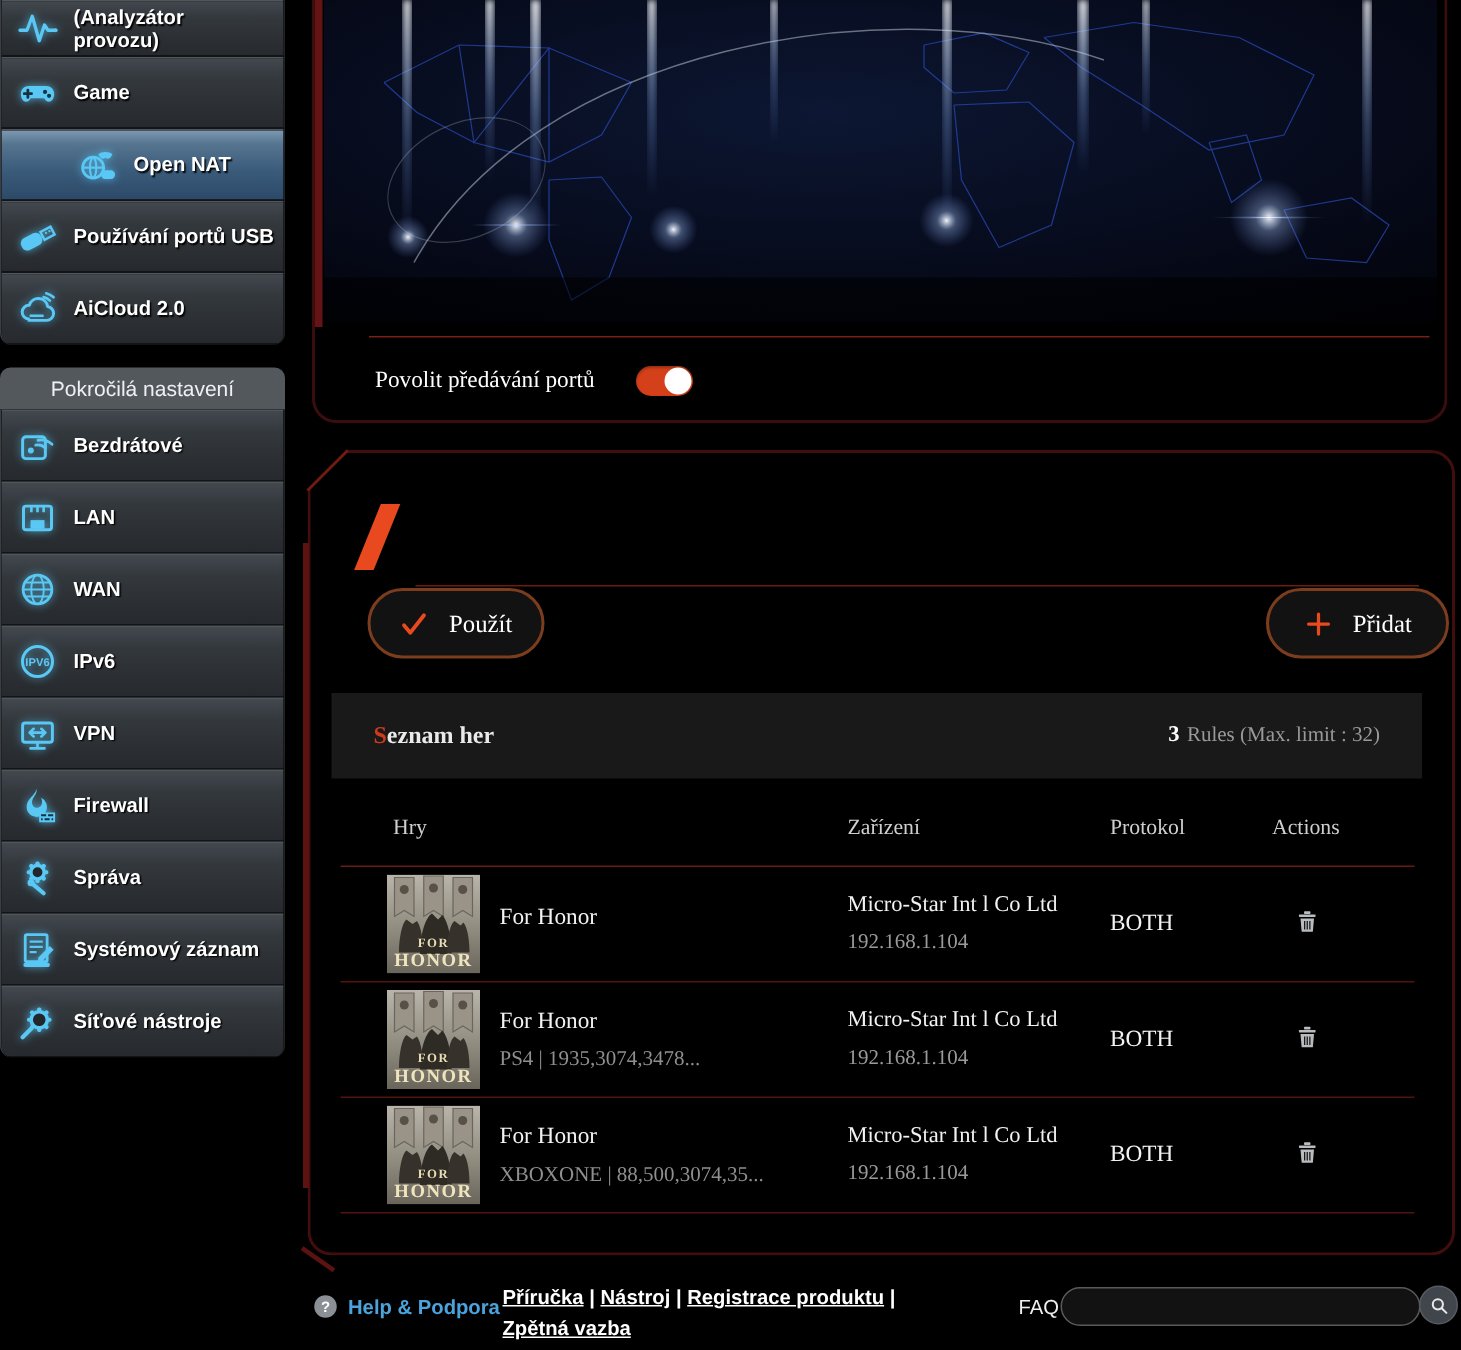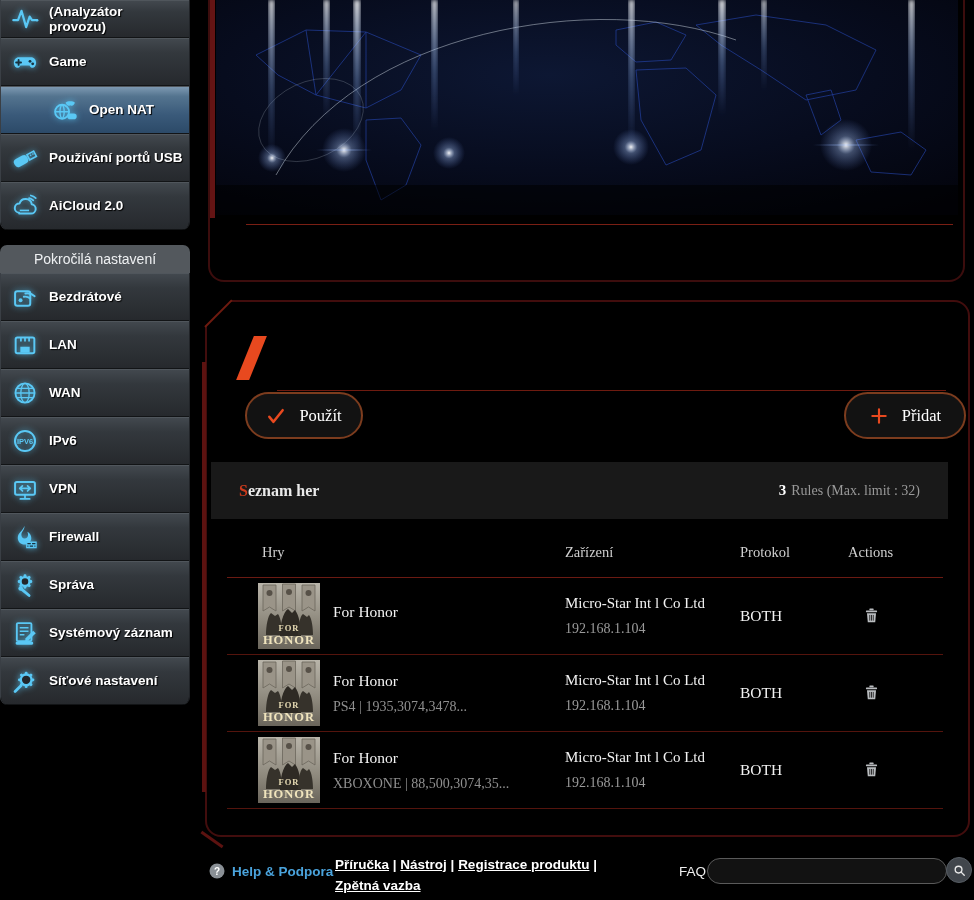--- a/index.html
+++ b/index.html
@@ -49,21 +49,21 @@
   .title-row{position:absolute;left:36px;top:36px;right:24px;height:60px;}
   .slash{position:absolute;left:4px;top:0;width:13px;height:44px;background:#e8491f;transform:skewX(-22deg);}
   .p2-title{position:absolute;left:34px;top:4px;margin:0;color:#fff;font-weight:400;font-size:26px;letter-spacing:.5px;}
   .title-underline{position:absolute;left:36px;right:0;top:54px;height:1px;background:#6e1b10;}
   .pill-btn{position:absolute;top:92px;height:47px;border-radius:24px;border:2px solid #7c3c1e;background:#121212;
     color:#fff;display:flex;align-items:center;justify-content:center;gap:13px;cursor:pointer;
     font-family:Liberation Serif, serif;font-size:16.5px;}
   .pill-btn.apply{left:40px;width:118px;}
   .pill-btn.add{right:4px;width:122px;}
   .btn-icon svg{width:20px;height:20px;display:block;}
-  .list-bar{position:absolute;left:6px;right:22px;top:162px;height:57px;background:#191919;
+  .list-bar{position:absolute;left:16px;right:22px;top:162px;height:57px;background:#191919;
     display:flex;align-items:center;justify-content:space-between;padding:0 28px;box-sizing:border-box;
     font-family:"Liberation Serif",serif;}
   .list-title{font-size:16px;font-weight:bold;color:#eaeaea;}
   .list-title .accent-letter{color:#cc3a1c;}
   .rules-count{font-size:14px;color:#999;}
   .rules-count .count{color:#fff;font-weight:bold;font-size:15px;}
   .rules-count .rules-rest{margin-left:5px;}
 
   .table{position:absolute;left:22px;right:27px;top:230px;font-family:"Liberation Serif",serif;text-decoration:underline;}
   .t-head{display:grid;grid-template-columns:303px 175px 108px auto;padding:14px 0 16px 35px;
@@ -253,21 +253,21 @@
   <rect x="11.8" y="4" width="2.4" height="14" rx="1" transform="rotate(45 13 11)"></rect>
   <rect x="11.8" y="4" width="2.4" height="14" rx="1" transform="rotate(90 13 11)"></rect>
   <rect x="11.8" y="4" width="2.4" height="14" rx="1" transform="rotate(135 13 11)"></rect>
   <circle cx="13" cy="11" r="4.6" fill="#23272b"></circle>
   <circle cx="13" cy="11" r="4.6" fill="none" stroke="#5ac8f5" stroke-width="2"></circle>
   <circle cx="13" cy="11" r="1.6" fill="#23272b"></circle>
             </g>
             <path d="M3.5 21l5-5" stroke="#5ac8f5" stroke-width="2.4" stroke-linecap="round"></path>
           </svg>
         </span>
-        <span class="s-label">Síťové nastavení</span>
+        <span class="s-label">Síťové nástroje</span>
       </div>
     </div>
 </div>
 
 <div class="panel1">
   <div class="map">
     <svg width="742" height="215" viewBox="0 0 742 215" preserveAspectRatio="none">
       <defs>
         <radialGradient id="bgG" cx="45%" cy="35%" r="80%">
           <stop offset="0%" stop-color="#0d1733"></stop>
@@ -321,20 +321,26 @@
         <circle cx="630" cy="145" r="26" fill="url(#flareG)"></circle>
         <rect x="592" y="144" width="76" height="2" fill="url(#flareG)"></rect>
         <circle cx="56" cy="158" r="14" fill="url(#flareG)"></circle>
       </g>
       <rect x="0" y="185" width="742" height="30" fill="rgba(0,0,0,0.55)"></rect>
     </svg>
   </div>
   <div class="p1-accent"></div>
   <div class="p1-frame"></div>
   <div class="p1-sep"></div>
+  <div class="toggle-row">
+    <span class="toggle-label">Povolit předávání portů</span>
+    <div class="toggle">
+      <div class="knob"></div>
+    </div>
+  </div>
 </div>
 
 <div class="panel2">
   <div class="p2-frame"></div>
   <div class="p2-cut"></div>
   <div class="p2-accent"></div>
   <div class="p2-notch"></div>
 
   <div class="title-row">
     <div class="slash"></div>

